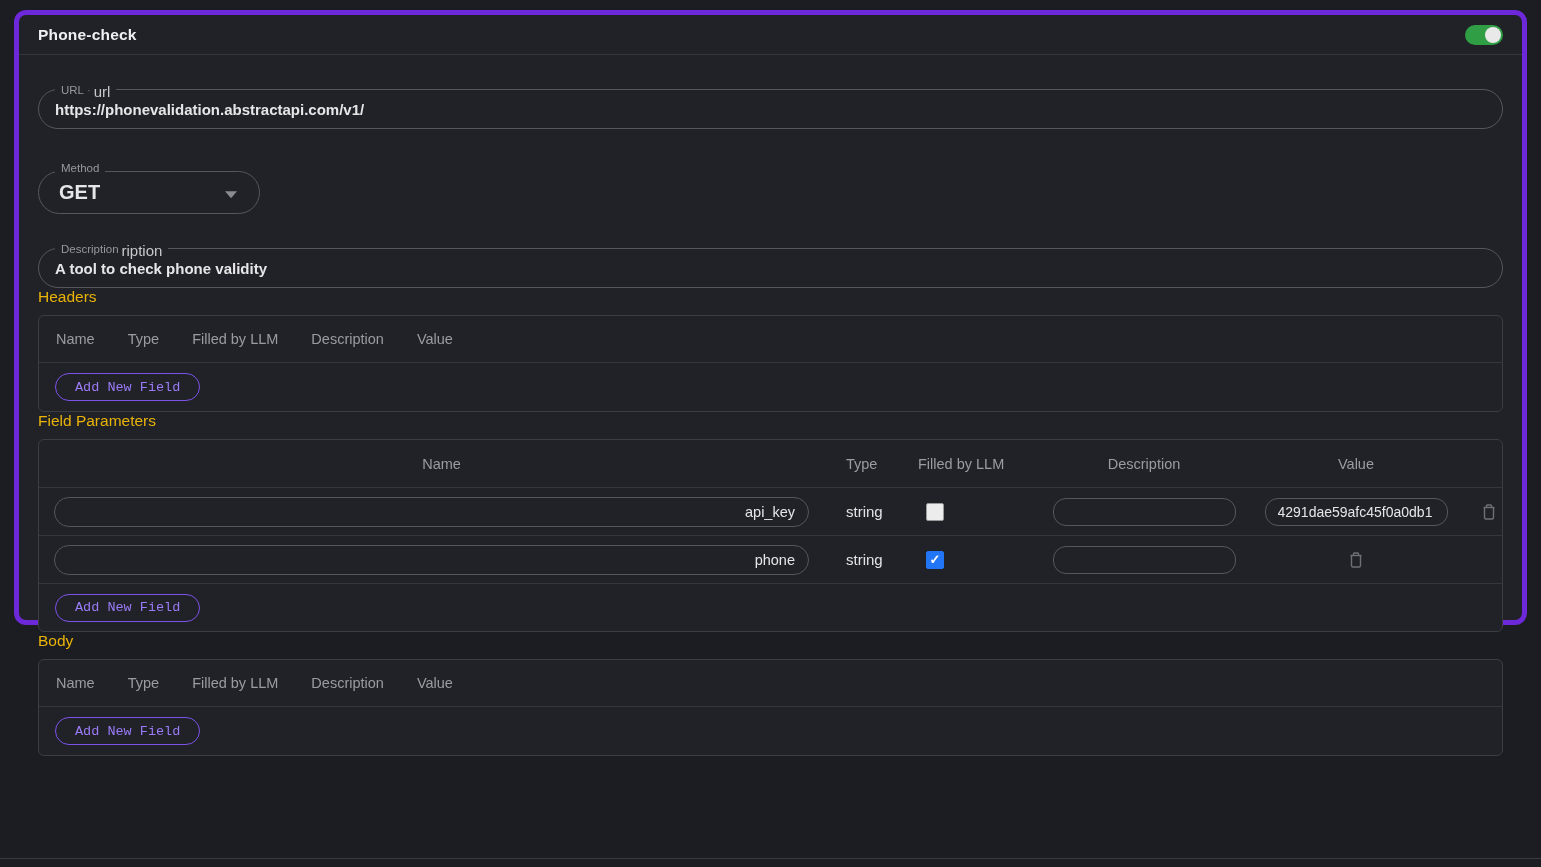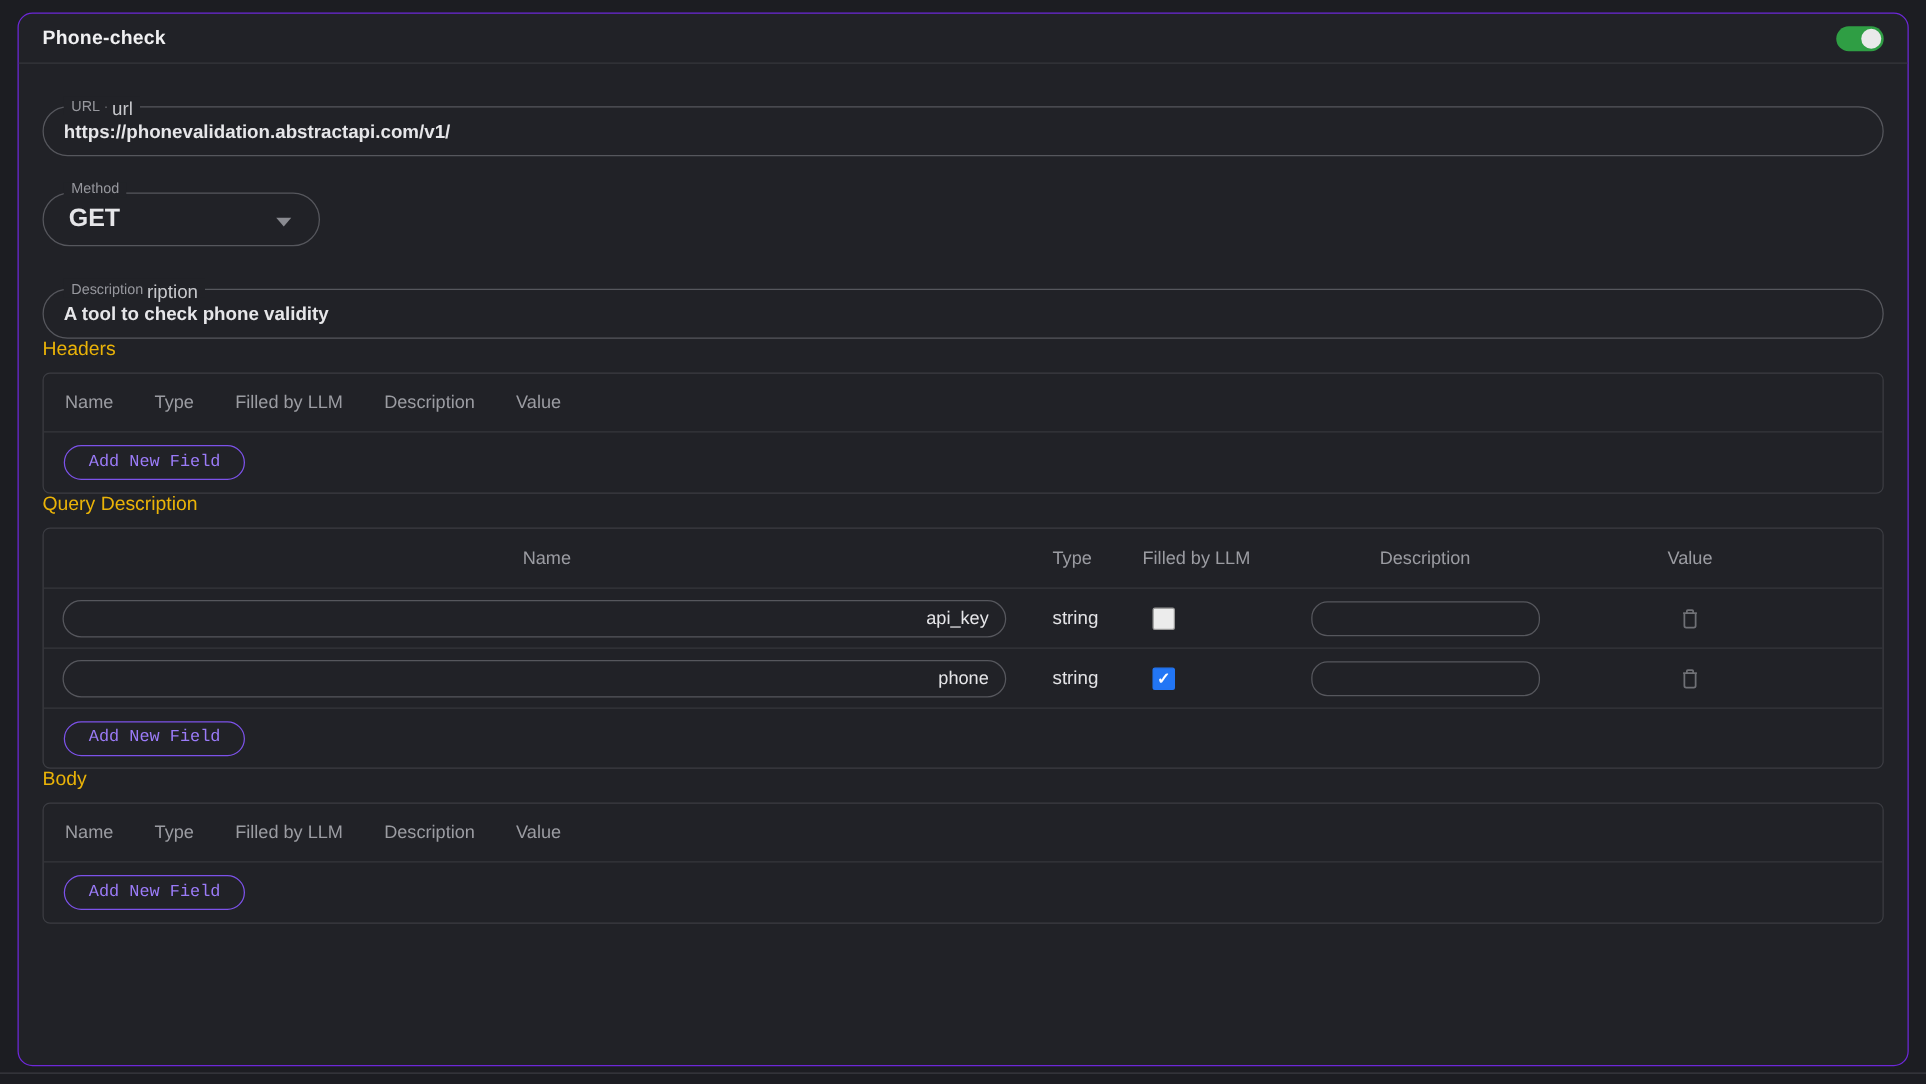--- a/index.html
+++ b/index.html
@@ -6,23 +6,23 @@
   html,body { width:1541px; height:867px; }
   body {
     background:#1c1d22;
     font-family:"Liberation Sans", sans-serif;
     color:#e7e7ea;
     position:relative;
     overflow:hidden;
   }
   .panel {
     position:absolute; left:14px; top:10px;
-    width:1513px; height:843px;
+    width:1513px; height:615px;
     background:#212227;
-    border:1px solid #6d28d9;
+    border:5px solid #6d28d9;
     border-radius:12px;
   }
   .titlebar {
     height:40px;
     display:flex; align-items:center; justify-content:space-between;
     padding:0 19px;
     border-bottom:1px solid #36373d;
   }
   .title { font-size:15.5px; font-weight:bold; color:#f0f0f2; letter-spacing:.2px; }
   .toggle {
@@ -53,21 +53,21 @@
   .flabel .lsmall { font-size:11.5px; color:#97989e; }
   .flabel .ldot   { font-size:11px; color:#6a6b70; }
   .flabel .llarge { font-size:15px; color:#c7c8cc; position:relative; top:3px; }
   .ofield .fvalue {
     font-size:15px; color:#e6e6e9; padding-left:16px;
     background:transparent; border:none; outline:none; width:100%;
     font-family:"Liberation Sans", sans-serif;
     font-weight:bold;
   }
   .url-field   { margin-top:34px; }
-  .method-field{ margin-top:29px; width:222px; height:43px; border-radius:22px; }
+  .method-field{ margin-top:42px; width:222px; height:43px; border-radius:22px; }
   .method-field .fvalue { font-size:20px; padding-left:20px; }
   .desc-field  { margin-top:34px; }
   .chevron {
     position:absolute; right:22px; top:50%; transform:translateY(-25%);
     width:0; height:0;
     border-left:6px solid transparent; border-right:6px solid transparent;
     border-top:7px solid #8a8b91;
   }
 
   .section-title { font-size:15.5px; color:#eab308; margin-bottom:9px; }
@@ -175,21 +175,21 @@
         <span>Type</span>
         <span>Filled by LLM</span>
         <span>Description</span>
         <span>Value</span>
       </div>
       <div class="btn-row">
         <button class="add-btn">Add New Field</button>
       </div>
     </div>
 
-    <div class="section-title">Query Description</div>
+    <div class="section-title">Field Parameters</div>
     <div class="tbox">
       <div class="qp-grid qp-head">
         <span class="c-center">Name</span>
         <span class="c-left">Type</span>
         <span class="c-left">Filled by LLM</span>
         <span class="c-center">Description</span>
         <span class="c-center">Value</span>
         <span></span>
       </div>
 
@@ -200,20 +200,23 @@
         <div class="cell">
           <span class="type-text">string</span>
         </div>
         <div class="cell">
           <div class="checkbox"></div>
         </div>
         <div class="cell center">
           <input class="mini-input" type="text" value="" style="">
         </div>
         <div class="cell center">
+          <input class="mini-input" type="text" value="4291dae59afc45f0a0db1" style="">
+        </div>
+        <div class="cell center">
           <button class="trash-btn">
             <svg width="16" height="18" viewBox="0 0 16 18" fill="none" stroke-width="1.4">
               <path d="M2.5 4.5 H13.5"></path>
               <path d="M5.5 4.5 V2.8 Q5.5 2 6.3 2 H9.7 Q10.5 2 10.5 2.8 V4.5"></path>
               <path d="M3.5 4.5 L3.5 14.5 Q3.5 16 5 16 H11 Q12.5 16 12.5 14.5 L12.5 4.5"></path>
             </svg>
           </button>
         </div>
       </div>
 

